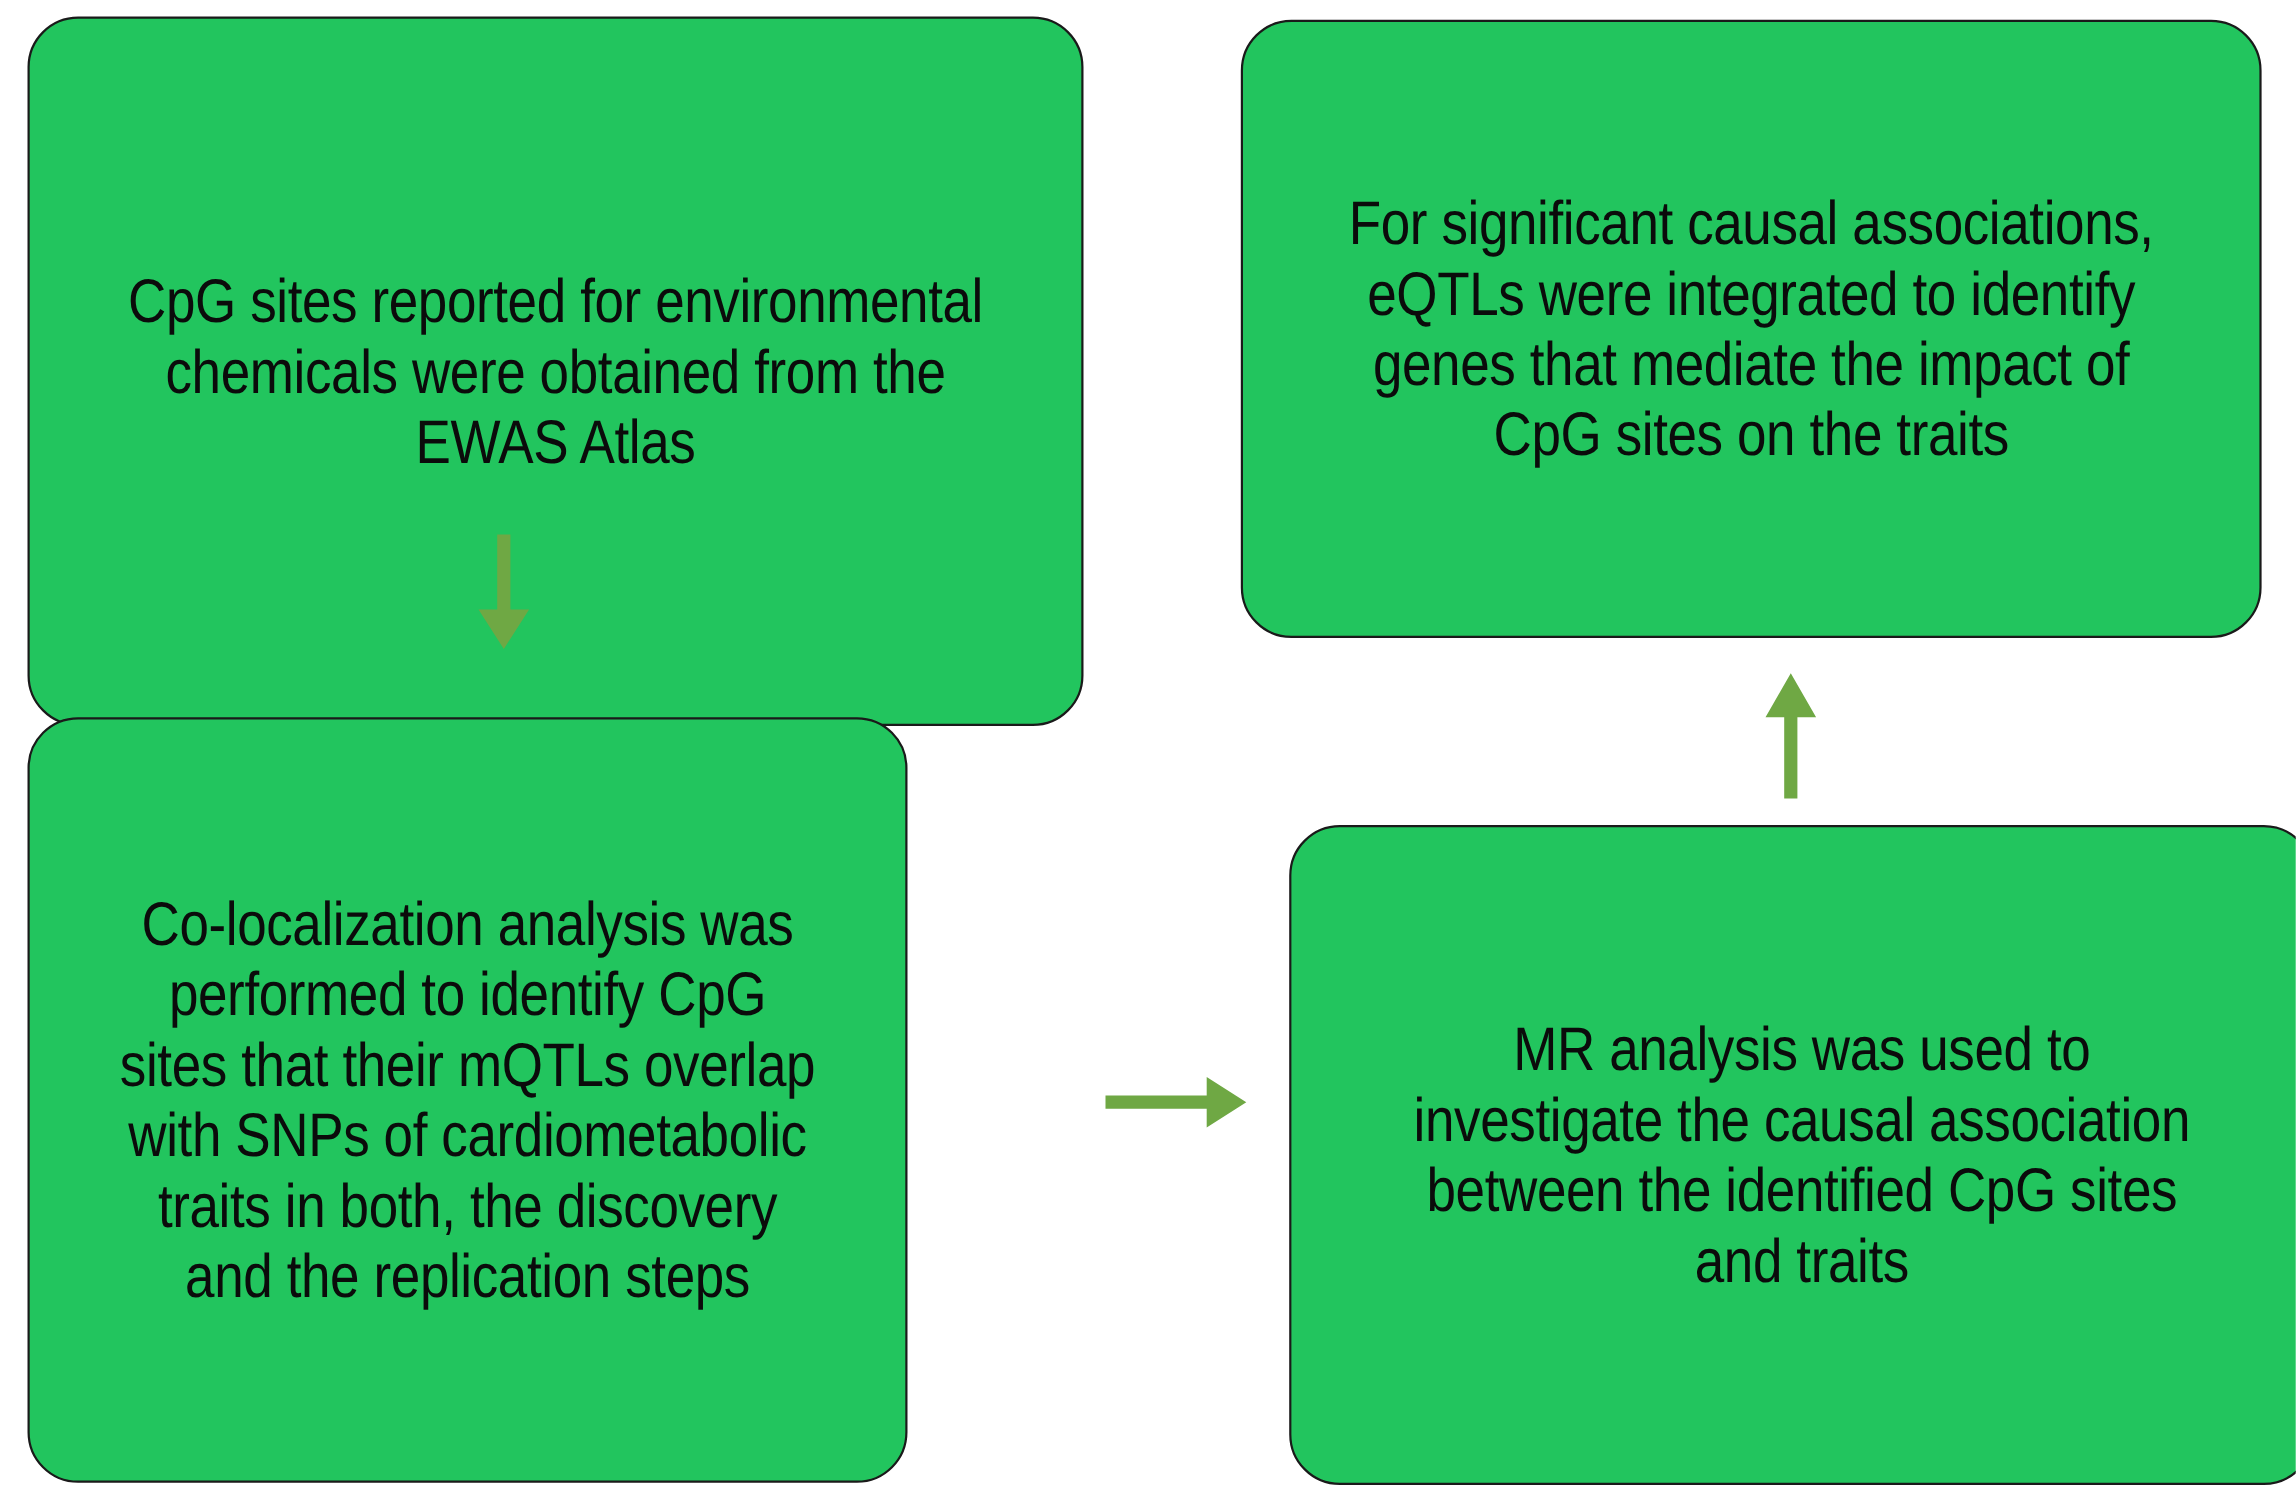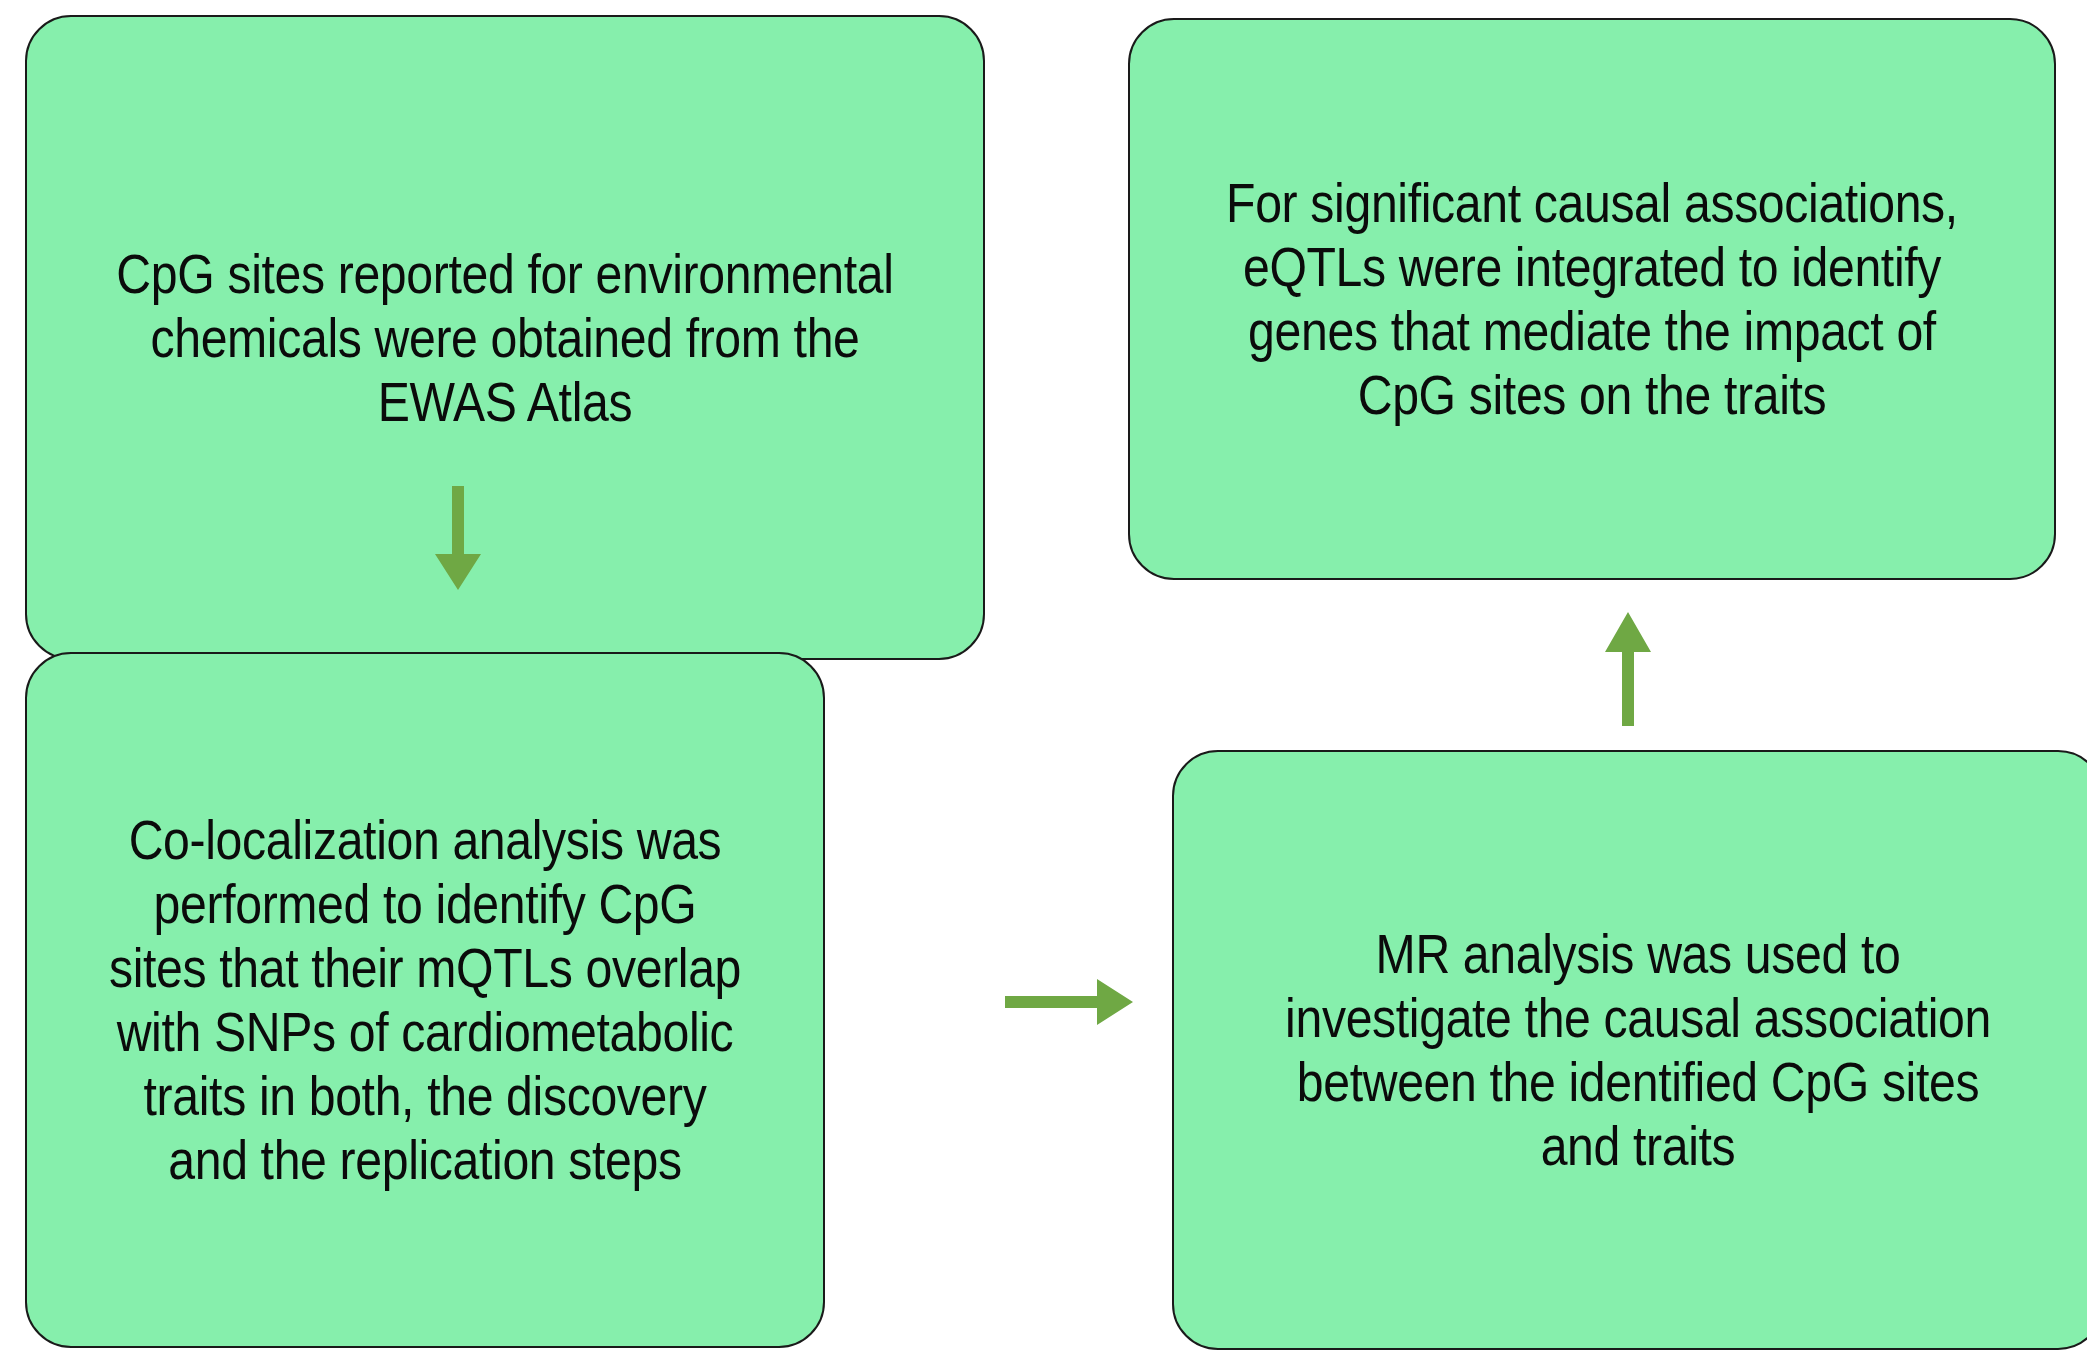--- a/index.html
+++ b/index.html
@@ -20,21 +20,21 @@
     left: 0;
     top: 0;
     width: 2087px;
     height: 1372px;
     background: #ffffff;
   }
 
   .node {
     position: absolute;
     box-sizing: border-box;
-    background: #86efac;
+    background: #22c55e;
     border: 2px solid #1a1a1a;
     border-radius: 46px;
     display: flex;
     align-items: center;
     justify-content: center;
     padding: 8px 26px;
   }
 
   .node-text {
     font-family: "Liberation Sans", "DejaVu Sans", sans-serif;

